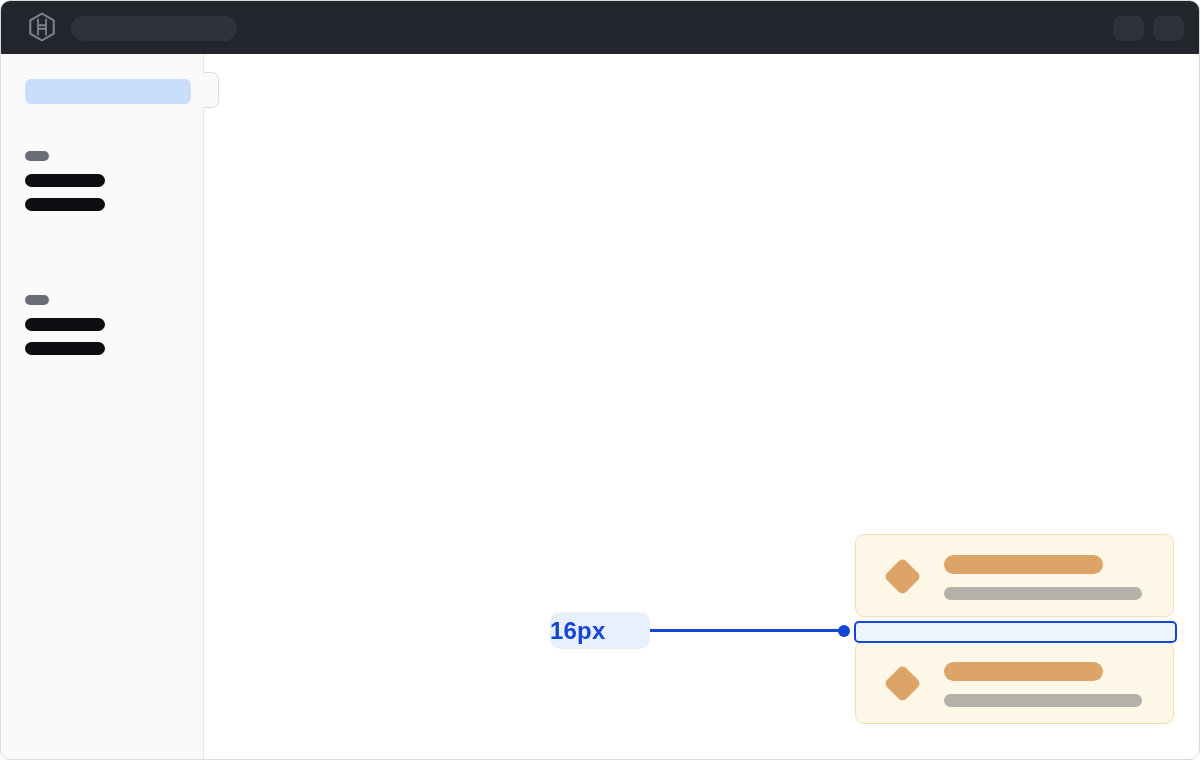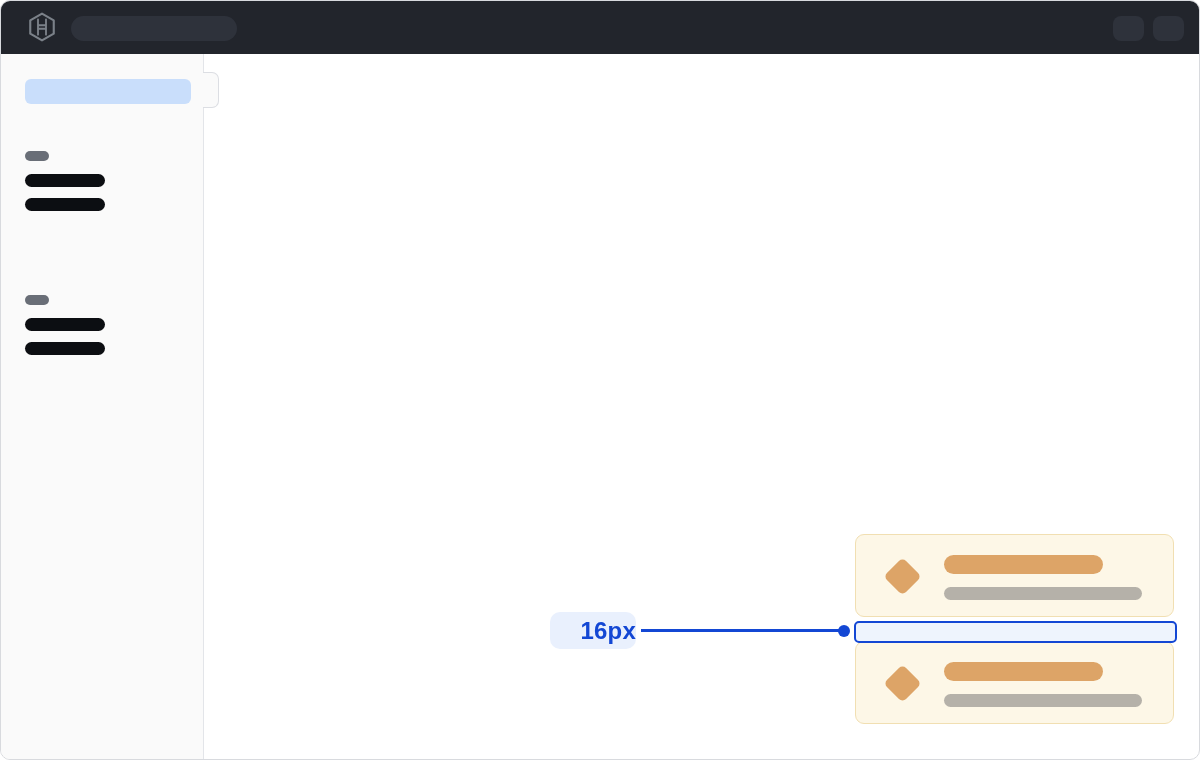--- a/index.html
+++ b/index.html
@@ -62,23 +62,23 @@
   .bar-title{position:absolute;left:88px;top:20px;width:159px;height:19px;border-radius:9.5px;background:var(--card-accent);}
   .bar-sub{position:absolute;left:88px;top:52px;width:198px;height:13px;border-radius:6.5px;background:var(--card-muted);}
   
   .gap-box{
     position:absolute;left:853px;top:620px;width:323px;height:22px;
     background:var(--gap-fill);border:2.5px solid var(--accent-blue);border-radius:5px;z-index:2;
   }
   .measure-line{position:absolute;left:640px;top:628px;width:203px;height:2.5px;background:var(--accent-blue);}
   .measure-dot{position:absolute;left:837px;top:623.5px;width:12px;height:12px;border-radius:50%;background:var(--accent-blue);}
   .gap-label{
-    position:absolute;left:549px;top:611px;width:86px;height:37px;border-radius:10px;
+    position:absolute;left:549px;top:611px;width:100px;height:37px;border-radius:10px;
     background:var(--annotation-bg);color:var(--accent-blue);
-    display:flex;align-items:center;justify-content:flex-end;
+    display:flex;align-items:center;justify-content:flex-start;
     font-size:24px;font-weight:600;letter-spacing:0.2px;
   }
 </style>
 </head>
 <body>
 
 <div class="window">
 
   <header class="topbar">
     <span class="logo">

